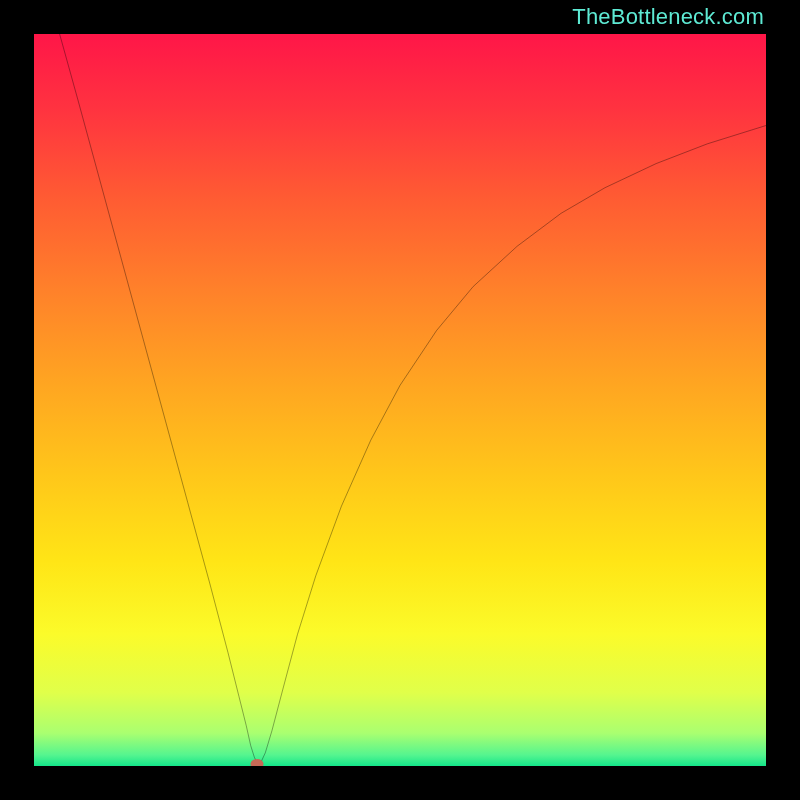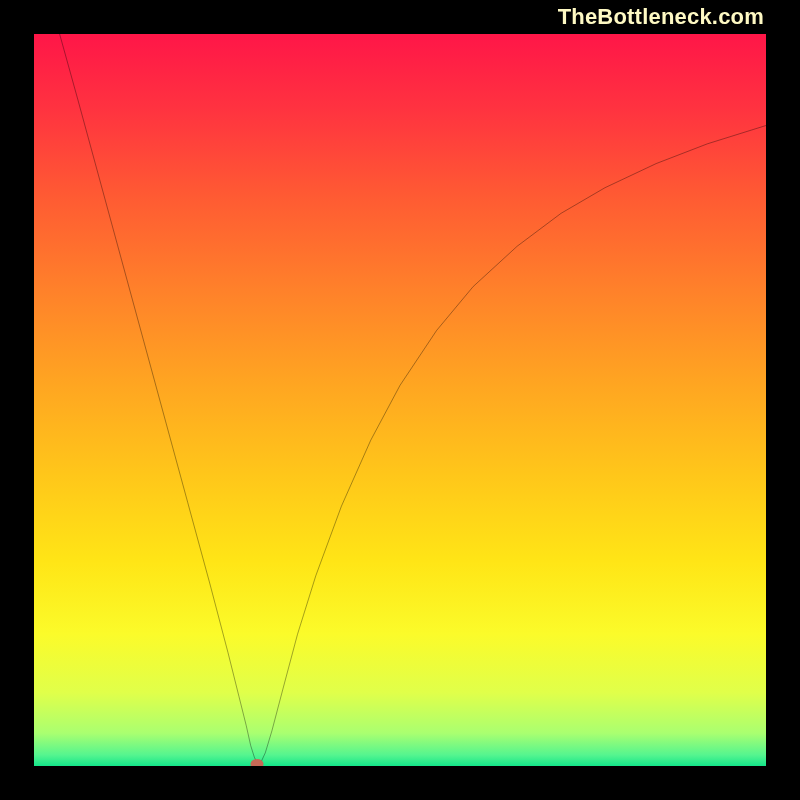--- a/index.html
+++ b/index.html
@@ -26,23 +26,23 @@
   .curve-svg {
     position: absolute;
     inset: 0;
     width: 100%;
     height: 100%;
   }
   .watermark {
     position: absolute;
     top: 4px;
     right: 36px;
-    color: #fef9c3;
+    color: #5eead4;
     font-size: 22px;
-    font-weight: 700;
+    font-weight: 400;
     letter-spacing: 0.2px;
   }
   .min-marker {
     position: absolute;
     width: 13px;
     height: 10px;
     border-radius: 50%;
     background: #c76a57;
     transform: translate(-50%, -50%);
   }

